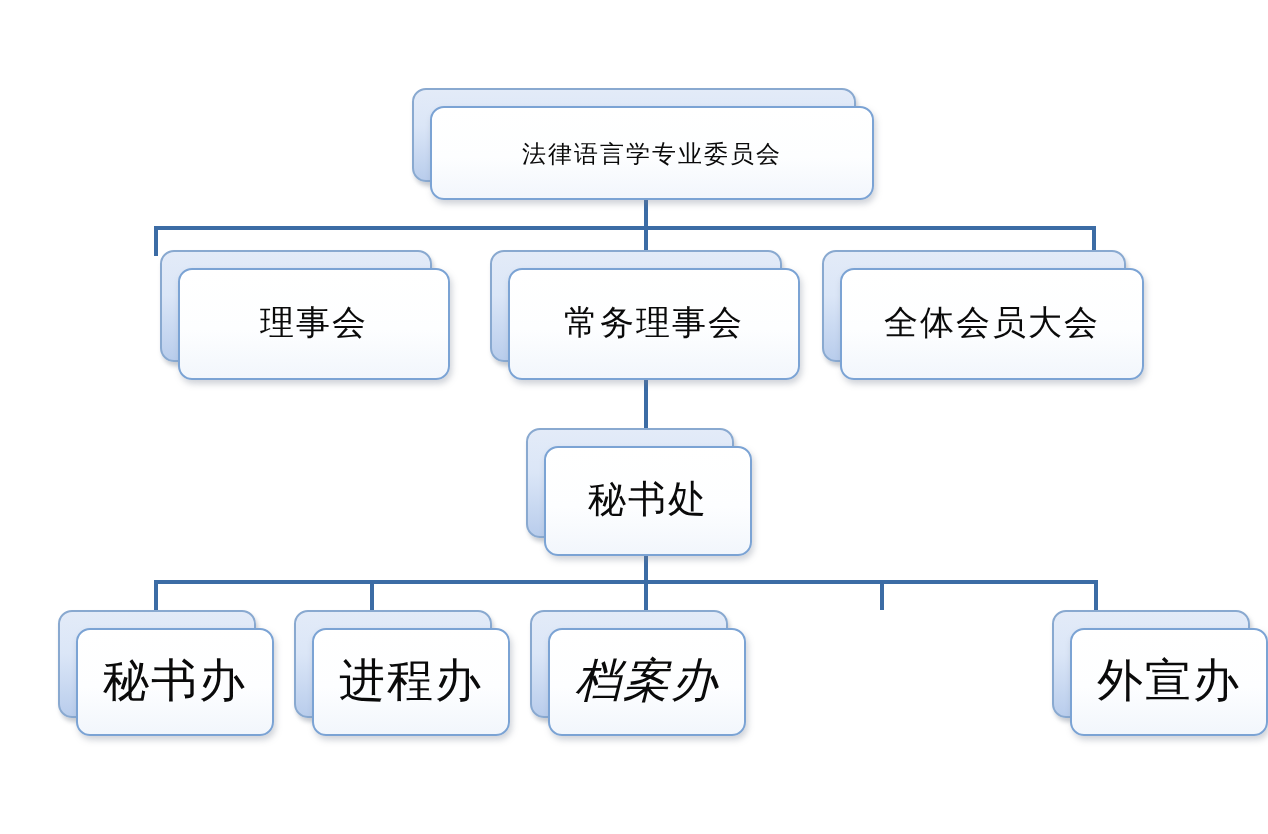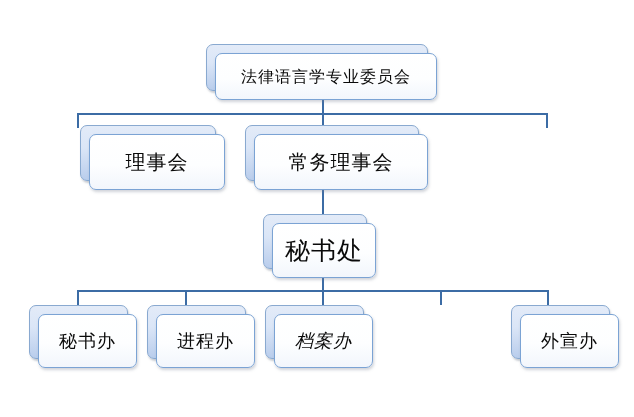--- a/index.html
+++ b/index.html
@@ -73,24 +73,24 @@
     align-items: center;
     justify-content: center;
   }
   .node-label {
     color: #0a0a0a;
     font-family: "DejaVu Serif", "Liberation Serif", serif;
     white-space: nowrap;
     line-height: 1;
     letter-spacing: 1px;
   }
-  .lvl-root .node-label { font-size: 16px; }
-  .lvl-two  .node-label { font-size: 20px; }
-  .lvl-three .node-label { font-size: 25px; }
-  .lvl-four .node-label { font-size: 18px; text-align: right; }
+  .lvl-root .node-label { font-size: 12px; }
+  .lvl-two  .node-label { font-size: 17px; }
+  .lvl-three .node-label { font-size: 19px; }
+  .lvl-four .node-label { font-size: 23px; text-align: right; }
 </style>
 </head>
 <body>
 
 <div id="chart-canvas">
 
   <div class="connector-layer">
 
     <div class="conn conn-v" style="left:322px; top:100px; height:14px;"></div>
     <div class="conn conn-h" style="left:77px; top:113px; width:470px;"></div>
@@ -116,27 +116,33 @@
     </div>
   </div>
 
   <div class="node lvl-two" style="left:80px; top:125px; width:136px; height:56px;">
     <div class="plate-back"></div>
     <div class="plate-front">
       <span class="node-label">理事会</span>
     </div>
   </div>
 
-  <div class="node lvl-two" style="left:245px; top:125px; width:146px; height:56px;padding-left:28px;">
+  <div class="node lvl-two" style="left:245px; top:125px; width:146px; height:56px;">
     <div class="plate-back"></div>
     <div class="plate-front">
       <span class="node-label">常务理事会</span>
     </div>
   </div>
 
+  <div class="node lvl-two" style="left:411px; top:125px; width:152px; height:56px;">
+    <div class="plate-back"></div>
+    <div class="plate-front">
+      <span class="node-label">全体会员大会</span>
+    </div>
+  </div>
 
   <div class="node lvl-three" style="left:263px; top:214px; width:104px; height:55px;">
     <div class="plate-back"></div>
     <div class="plate-front">
       <span class="node-label">秘书处</span>
     </div>
   </div>
 
   <div class="node lvl-four" style="left:29px; top:305px; width:99px; height:54px;">
     <div class="plate-back"></div>
@@ -153,20 +159,20 @@
   </div>
 
   <div class="node lvl-four" style="left:265px; top:305px; width:99px; height:54px;font-style:italic;">
     <div class="plate-back"></div>
     <div class="plate-front">
       <span class="node-label">档案办</span>
     </div>
   </div>
 
 
-  <div class="node lvl-four" style="left:511px; top:305px; width:99px; height:54px;">
+  <div class="node lvl-four" style="left:526px; top:305px; width:99px; height:54px;">
     <div class="plate-back"></div>
     <div class="plate-front">
       <span class="node-label">外宣办</span>
     </div>
   </div>
 
 </div>
 
 </body></html>

